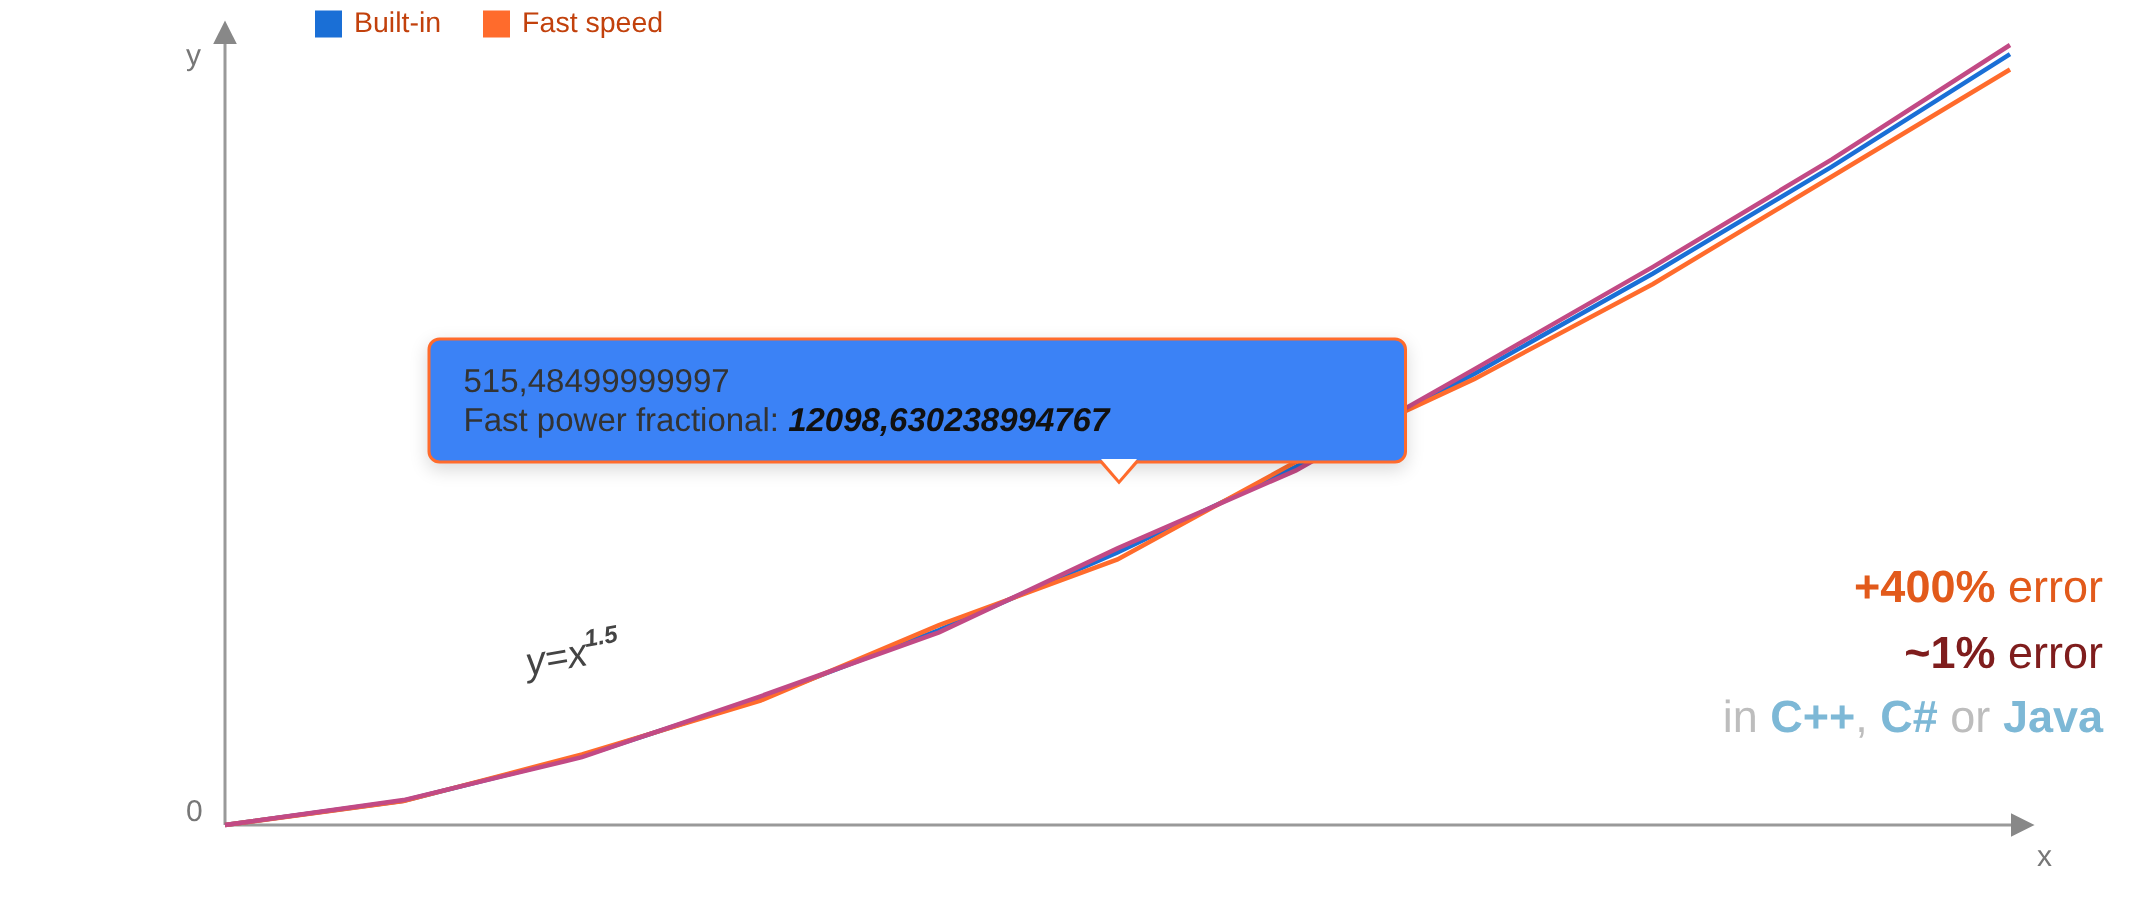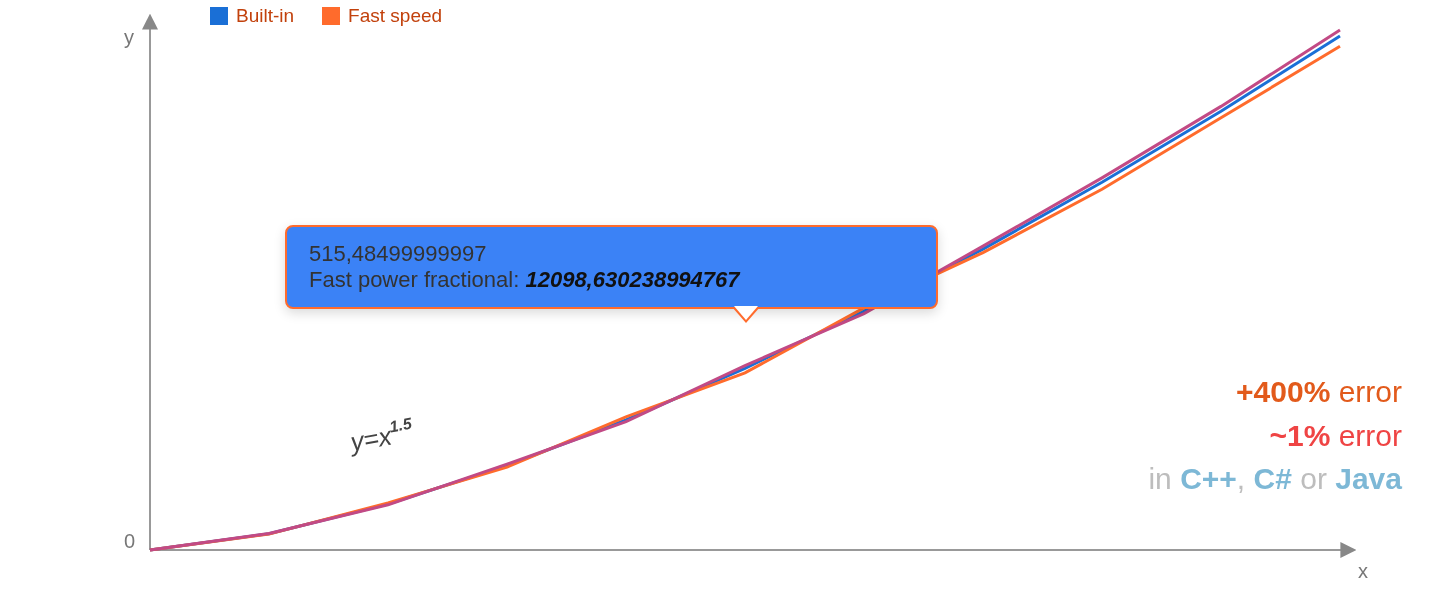--- a/index.html
+++ b/index.html
@@ -121,21 +121,21 @@
   .callouts {
     position: absolute;
     right: 30px;
     top: 370px;
     text-align: right;
     font-size: 30px;
     line-height: 1.45;
   }
   .callouts .line1 { color: #e25a1b; }
   .callouts .line1 b { font-weight: 700; }
-  .callouts .line2 { color: #ef4444; }
+  .callouts .line2 { color: #7f1d1d; }
   .callouts .line2 b { font-weight: 700; }
   .callouts .line3 { color: #bdbdbd; text-align: right; }
   .callouts .line3 .lang { color: #7db8d6; font-weight: 700; }
 </style>
 </head>
 <body>
 
 <div class="legend">
   <div class="legend-item">
     <span class="legend-swatch" style="background:#1a6fd6"></span>

